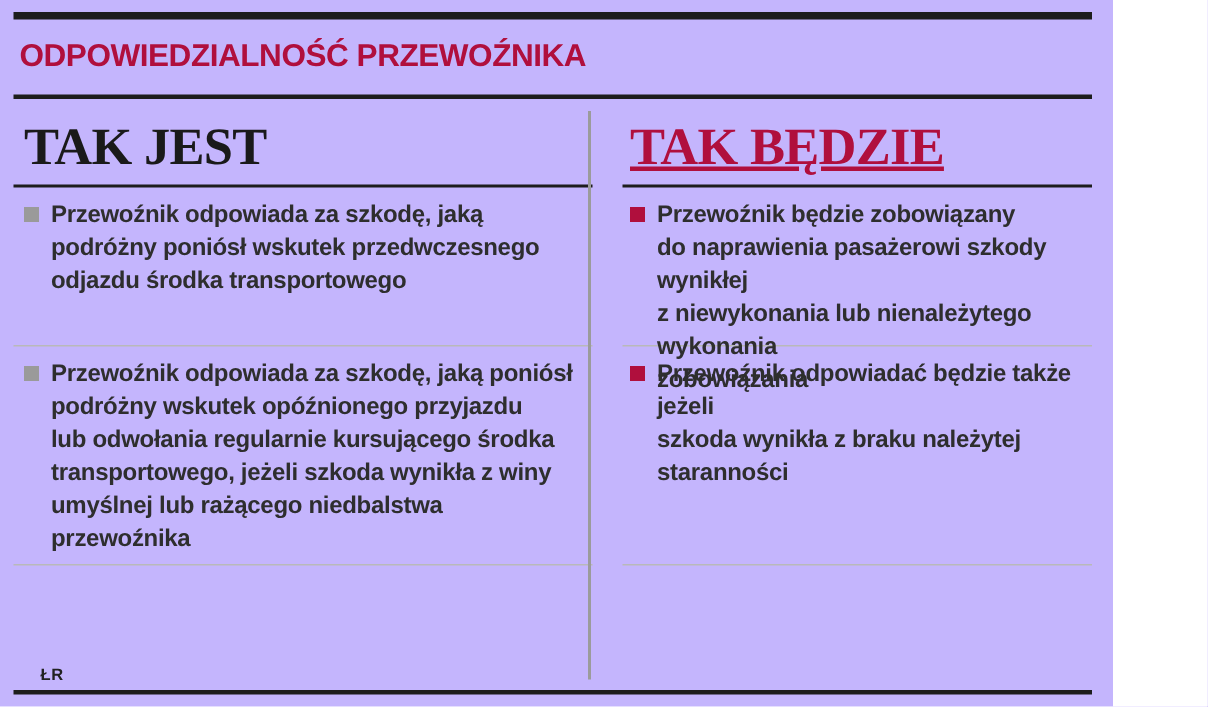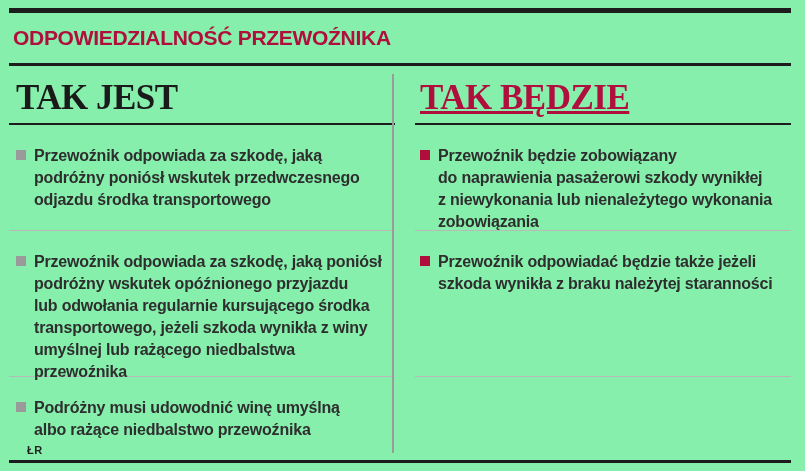--- a/index.html
+++ b/index.html
@@ -6,22 +6,22 @@
     --accent:#b00f3d;
     --text:#2e2e2e;
     --gray-bullet:#9a9a9a;
     --divider:#9b9b9b;
     --rule-dark:#1d1d1d;
     --row-sep:#b9b9b9;
   }
   html,body{margin:0;padding:0;background:#ffffff;}
   .page{
     position:relative;
-    width:805px;height:471px;
-    background:#86efac;
+    width:742px;height:471px;
+    background:#c4b5fd;
     font-family:"Liberation Sans", sans-serif;
     overflow:hidden;
     box-sizing:border-box;
   }
   .top-bar{
     position:absolute;left:9px;top:8px;right:14px;height:5px;
     background:var(--rule-dark);
   }
   .page-title{
     position:absolute;left:13px;top:26px;right:14px;
@@ -52,21 +52,20 @@
     border-bottom:2px solid var(--rule-dark);
     box-sizing:border-box;
   }
   .col-header.left{color:#1a1a1a;}
   .col-header.right{color:var(--accent);padding-left:5px;text-decoration:underline;}
   .cell{
     box-sizing:border-box;
     padding-top:8px;
     display:flex;align-items:flex-start;
     border-bottom:1px solid var(--row-sep);
-    margin-top:12px;
   }
   .cell.left-col{padding-left:7px;padding-right:10px;}
   .cell.right-col{padding-left:5px;padding-right:4px;}
   .cell.last{border-bottom:none;}
   .bullet{
     flex:0 0 auto;
     width:10px;height:10px;
     margin:5px 8px 0 0;
     display:inline-block;
   }
@@ -122,24 +121,19 @@
 transportowego, jeżeli szkoda wynikła z winy
 umyślnej lub rażącego niedbalstwa
 przewoźnika</div>
     </div>
     <div class="cell right-col">
       <span class="bullet red"></span>
       <div class="item-text">Przewoźnik odpowiadać będzie także jeżeli
 szkoda wynikła z braku należytej staranności</div>
     </div>
 
-    <div class="cell left-col last">
-      <span class="bullet gray"></span>
-      <div class="item-text">Podróżny musi  udowodnić winę umyślną
-albo rażące niedbalstwo przewoźnika</div>
-    </div>
   </div>
 
   <div class="v-divider"></div>
 
   <div class="credit">ŁR</div>
   <div class="bottom-rule"></div>
 </div>
 
 </body></html>

